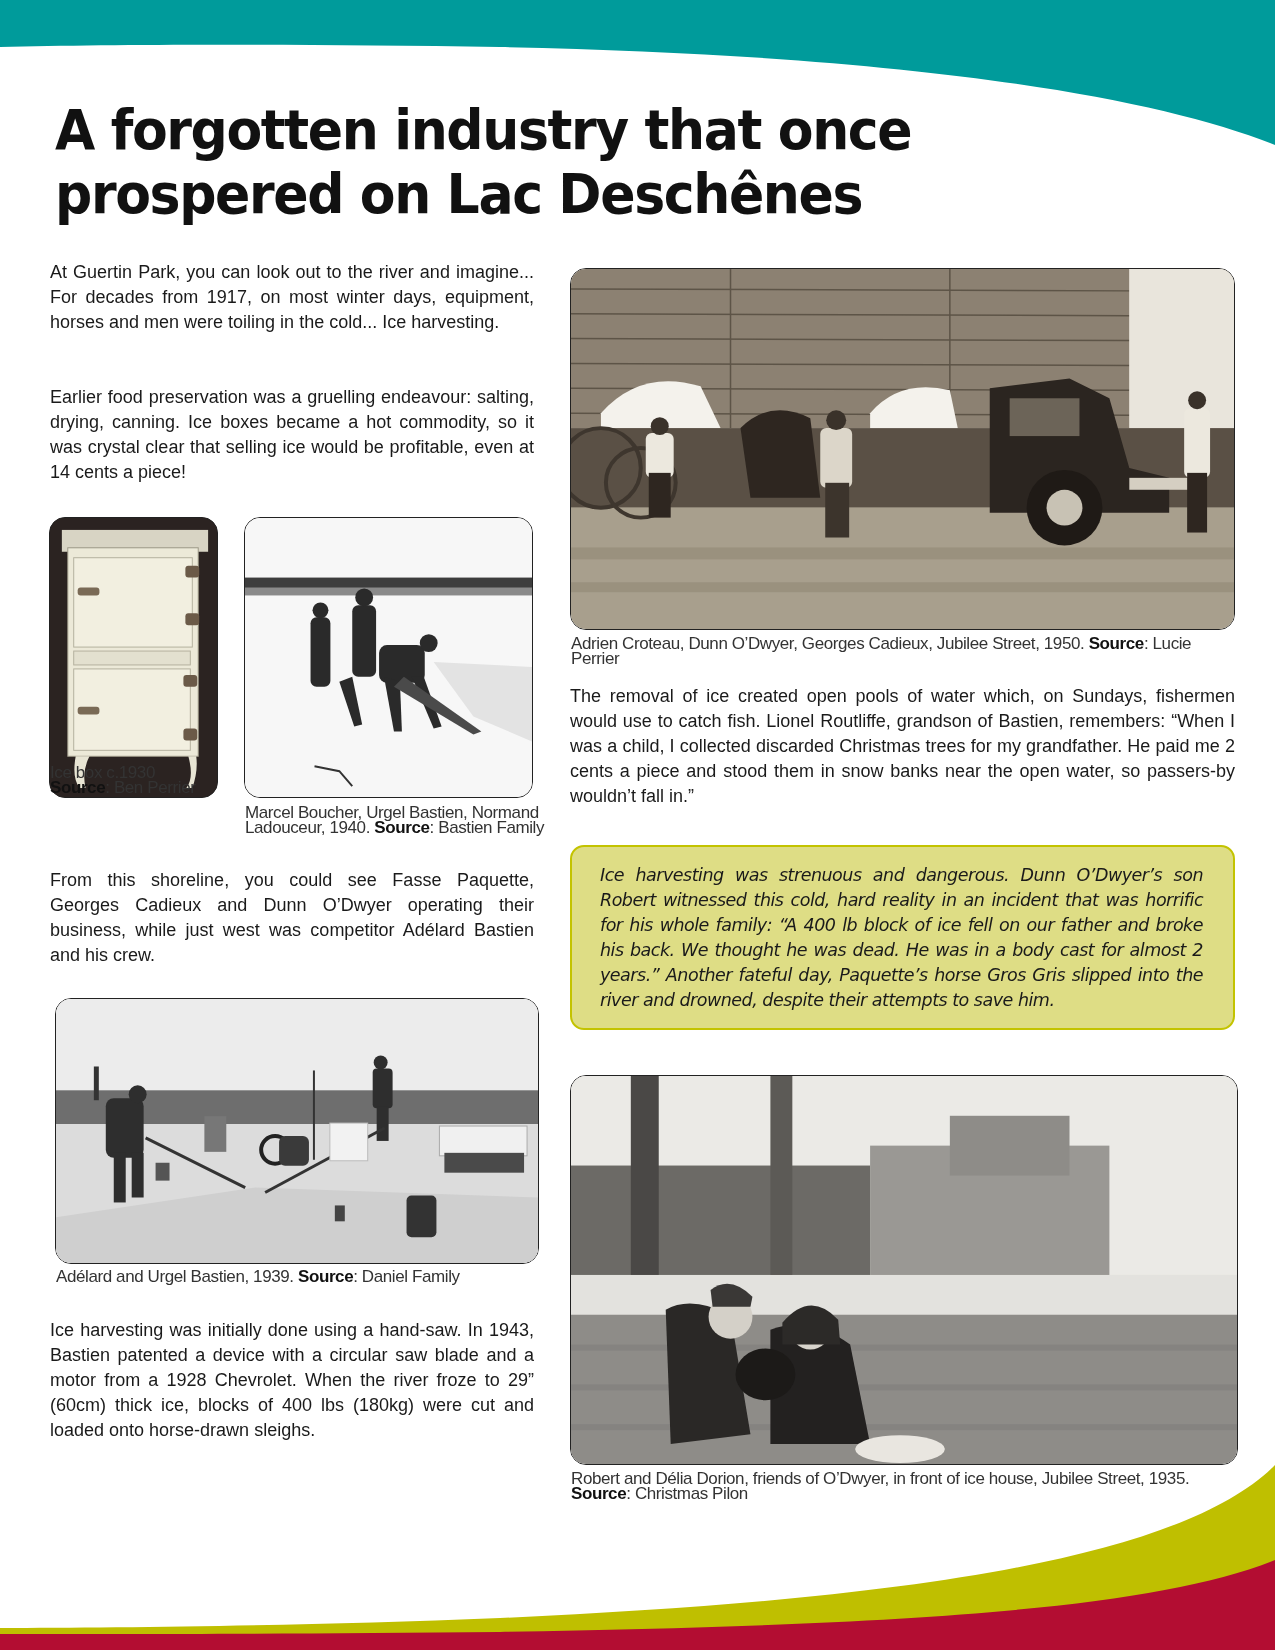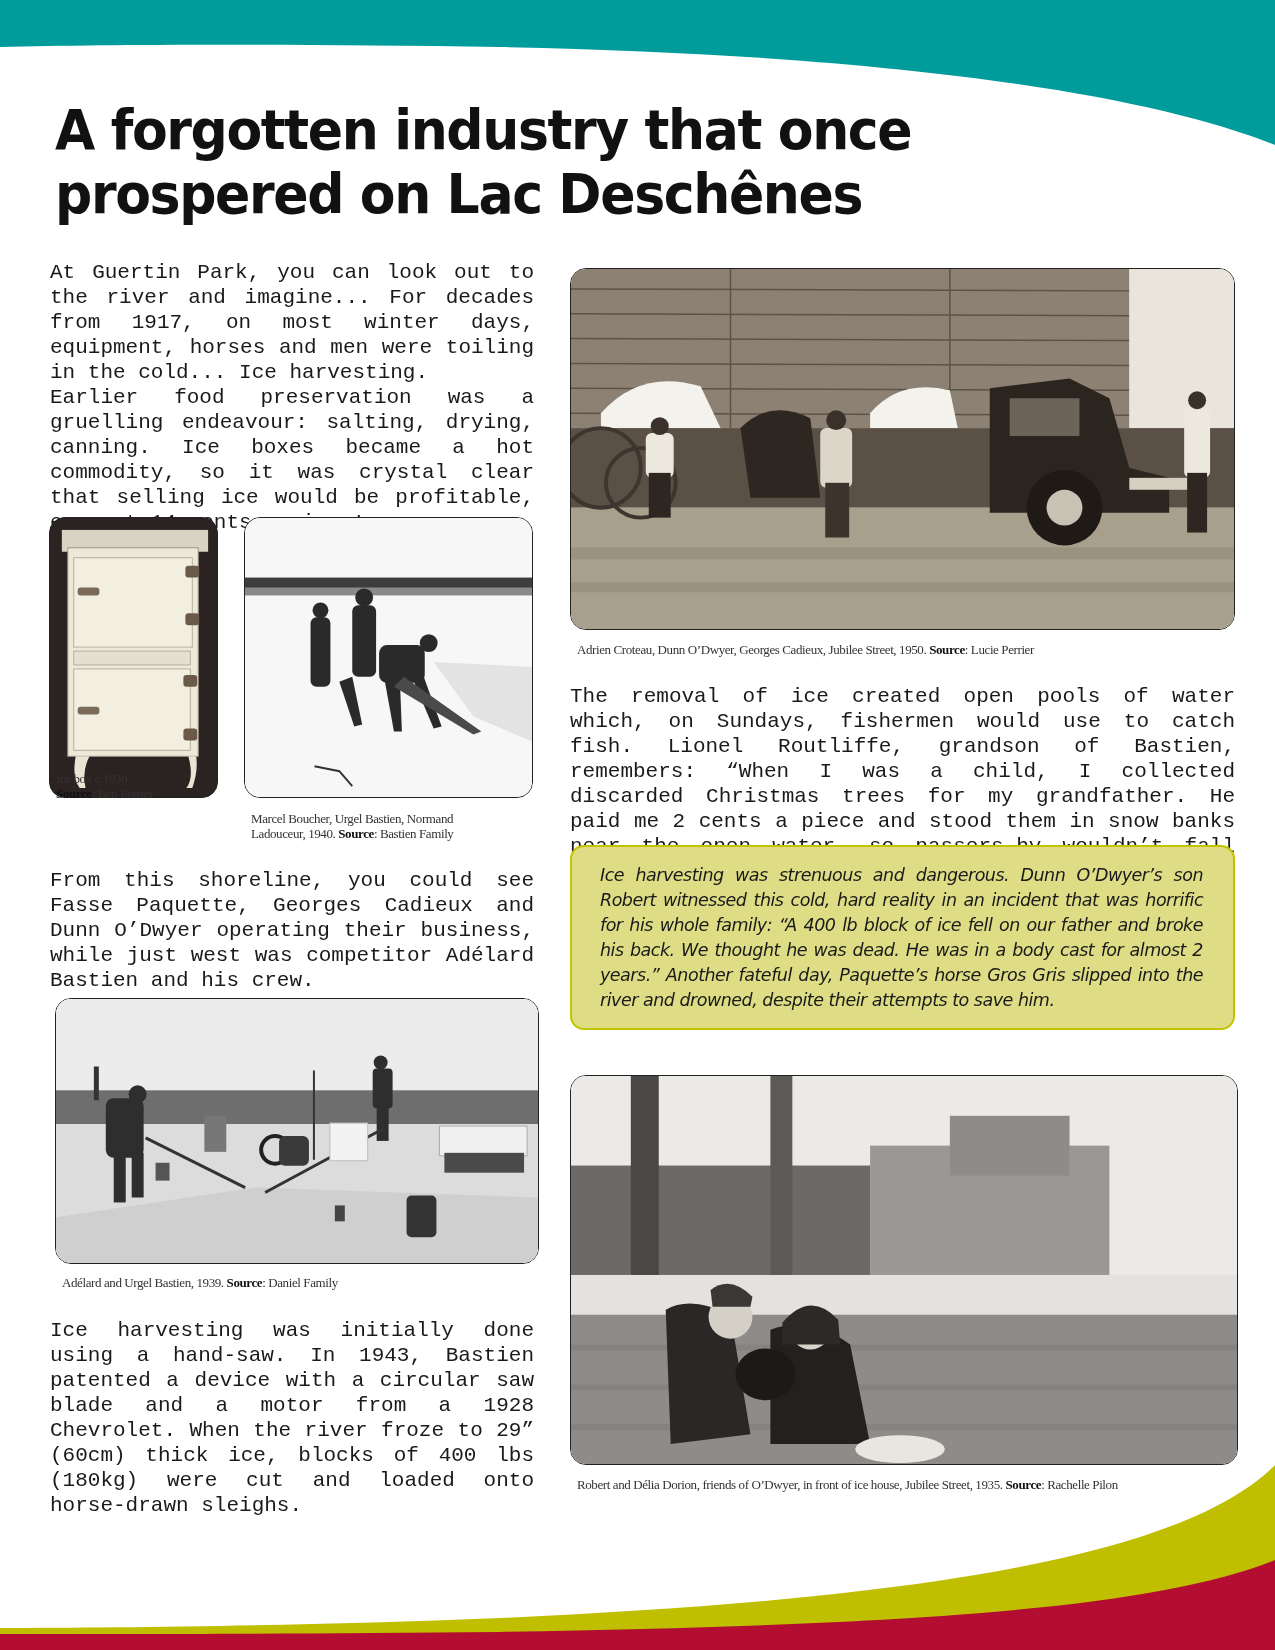--- a/index.html
+++ b/index.html
@@ -5,30 +5,30 @@
   html, body { margin: 0; padding: 0; }
   body { width: 1275px; height: 1650px; position: relative; overflow: hidden; background: #ffffff; }
   .waves { position: absolute; left: 0; top: 0; width: 1275px; height: 1650px; pointer-events: none; }
   .title {
     position: absolute; left: 55px; top: 98px; width: 1000px; margin: 0;
     font-family: "DejaVu Sans", sans-serif; font-weight: bold; font-size: 56px;
     line-height: 64px; color: #111; letter-spacing: -1.5px; transform: scaleX(0.93); transform-origin: left top;
   }
   .body-text {
     position: absolute; margin: 0;
-    font-family: Liberation Mono, monospace; font-size: 21px; line-height: 25px;
+    font-family: Liberation Sans, sans-serif; font-size: 18px; line-height: 25px;
     color: #1a1a1a; text-align: justify; hyphens: manual;
   }
   .photo {
     position: absolute; border: 1.5px solid #222; border-radius: 16px; overflow: hidden;
     box-sizing: border-box;
   }
   .caption {
-    position: absolute; margin: 7px;
-    font-family: Liberation Serif, serif; font-size: 13px; line-height: 15px;
+    position: absolute; margin: 1px;
+    font-family: Liberation Sans, sans-serif; font-size: 17px; line-height: 15px;
     color: #333; letter-spacing: -0.4px;
   }
   .caption b { color: #111; }
   .callout {
     position: absolute; left: 570px; top: 845px; width: 665px; height: 185px;
     box-sizing: border-box; background: #dedd85; border: 2px solid #c3c300; border-radius: 14px;
     padding: 16px 30px 14px 28px;
   }
   .callout p {
     margin: 0; font-family: "DejaVu Sans", sans-serif; font-style: italic;
@@ -211,14 +211,14 @@
     <circle cx="160" cy="242" r="22" fill="#d4d0c8"></circle>
     <path d="M140,215 Q160,200 182,222 L180,232 L142,232 Z" fill="#3a3836"></path>
     <path d="M200,255 Q240,240 280,270 L300,370 L200,370 Z" fill="#232120"></path>
     <circle cx="240" cy="255" r="20" fill="#d8d4cc"></circle>
     <path d="M212,248 Q240,215 268,245 L270,270 L212,270 Z" fill="#2c2a28"></path>
     <ellipse cx="195" cy="300" rx="30" ry="26" fill="#1c1a18"></ellipse>
     <ellipse cx="330" cy="375" rx="45" ry="14" fill="#e9e6e0"></ellipse>
   </svg>
 </div>
 <p class="caption" style="left:570px; top:1470px; width:680px;">
-  <span>Robert and Délia Dorion, friends of O’Dwyer, in front of ice house, Jubilee Street, 1935. </span><b>Source</b><span>: Rachelle Pilon</span>
+  <span>Robert and Délia Dorion, friends of O’Dwyer, in front of ice house, Jubilee Street, 1935. </span><b>Source</b><span>: Christmas Pilon</span>
 </p>
 
 </body></html>

